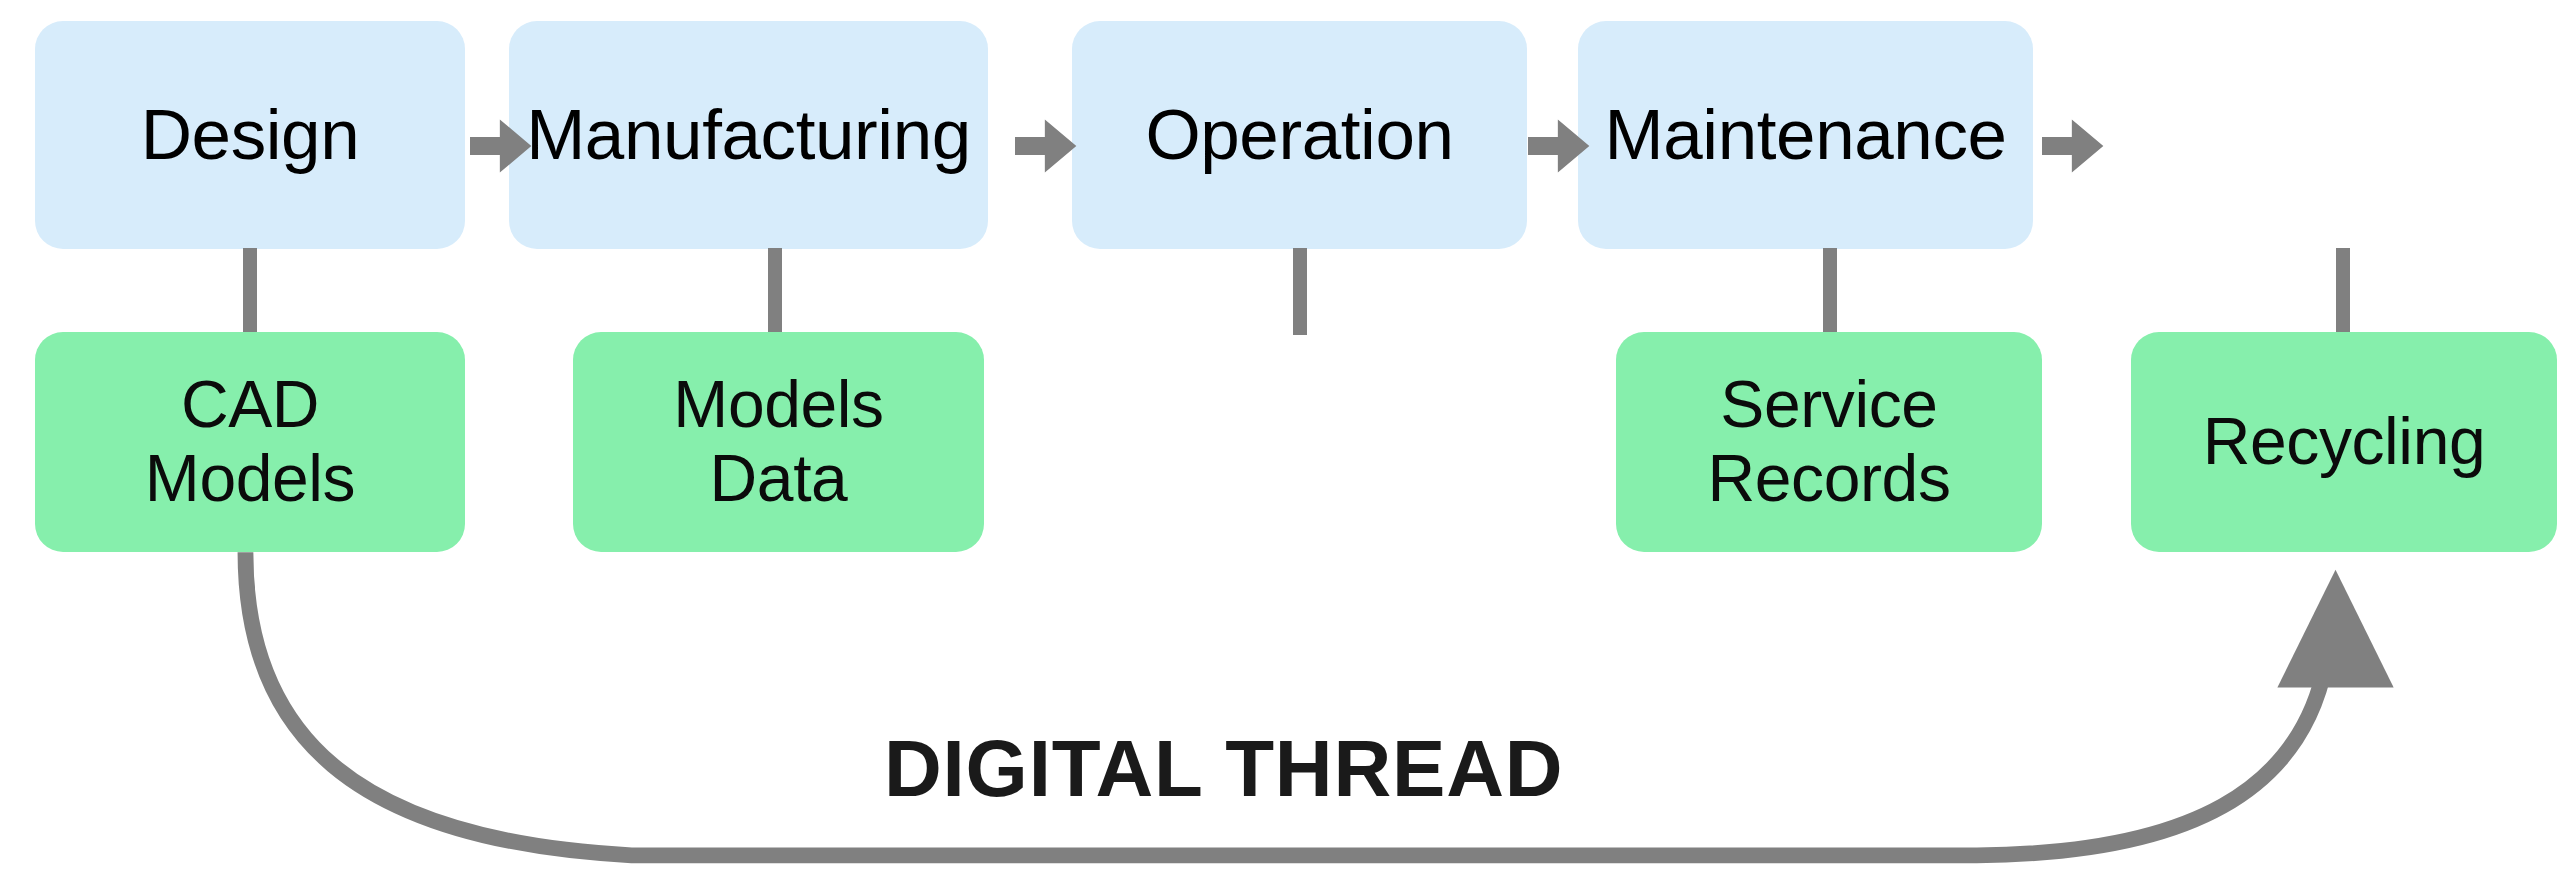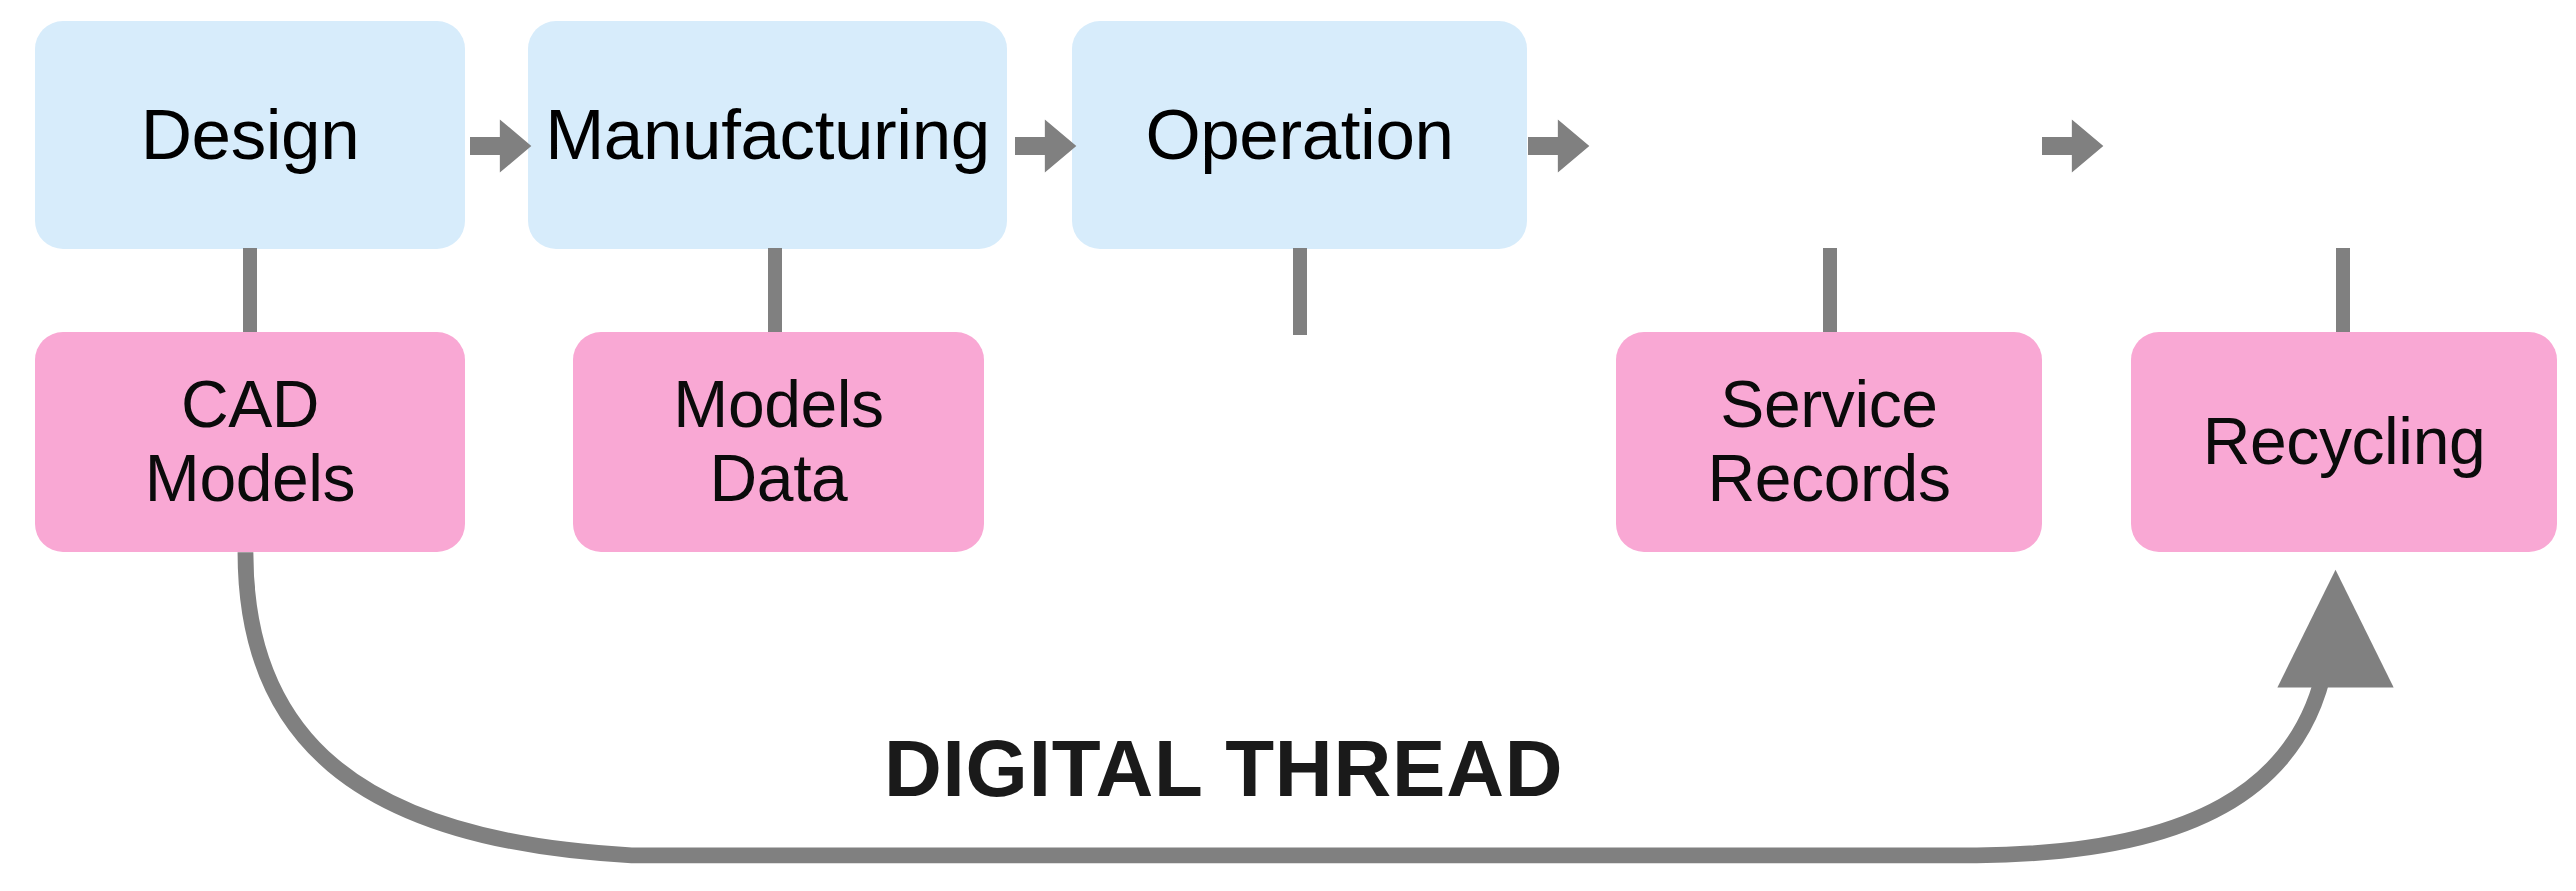--- a/index.html
+++ b/index.html
@@ -20,21 +20,21 @@
   }
   .stage-node{
     background:#d7ecfb;
     color:#000000;
     font-size:71px;
     line-height:1.04;
     letter-spacing:-0.4px;
     font-weight:400;
   }
   .data-node{
-    background:#f9a8d4;
+    background:#86efac;
     color:#0b0b0b;
     font-size:66px;
     line-height:1.12;
     letter-spacing:-0.4px;
     font-weight:400;
   }
   .node .label{display:block;white-space:pre-line;}
 
   
   .connector{
@@ -62,28 +62,31 @@
 </style>
 </head>
 <body>
 
 <div id="diagram">
 
   <div class="node stage-node" style="left:35px;top:21px;width:430px;height:228px;">
     <span class="label">Design</span>
   </div>
 
-  <div class="node stage-node" style="left:528px;top:21px;width:479px;height:228px;">
+  <div class="node stage-node" style="left:509px;top:21px;width:479px;height:228px;">
     <span class="label">Manufacturing</span>
   </div>
 
   <div class="node stage-node" style="left:1072px;top:21px;width:455px;height:228px;">
     <span class="label">Operation</span>
   </div>
 
+  <div class="node stage-node" style="left:1578px;top:21px;width:455px;height:228px;">
+    <span class="label">Maintenance</span>
+  </div>
 
 
   <div class="flow-arrow" style="left:470px;top:116px;width:63px;height:60px;">
     <svg width="63" height="60" viewBox="0 0 76 72" aria-hidden="true">
       <path d="M0 25 L36 25 L36 4 L74 36 L36 68 L36 47 L0 47 Z" fill="#808080"></path>
     </svg>
   </div>
 
   <div class="flow-arrow" style="left:1015px;top:116px;width:63px;height:60px;">
     <svg width="63" height="60" viewBox="0 0 76 72" aria-hidden="true">

